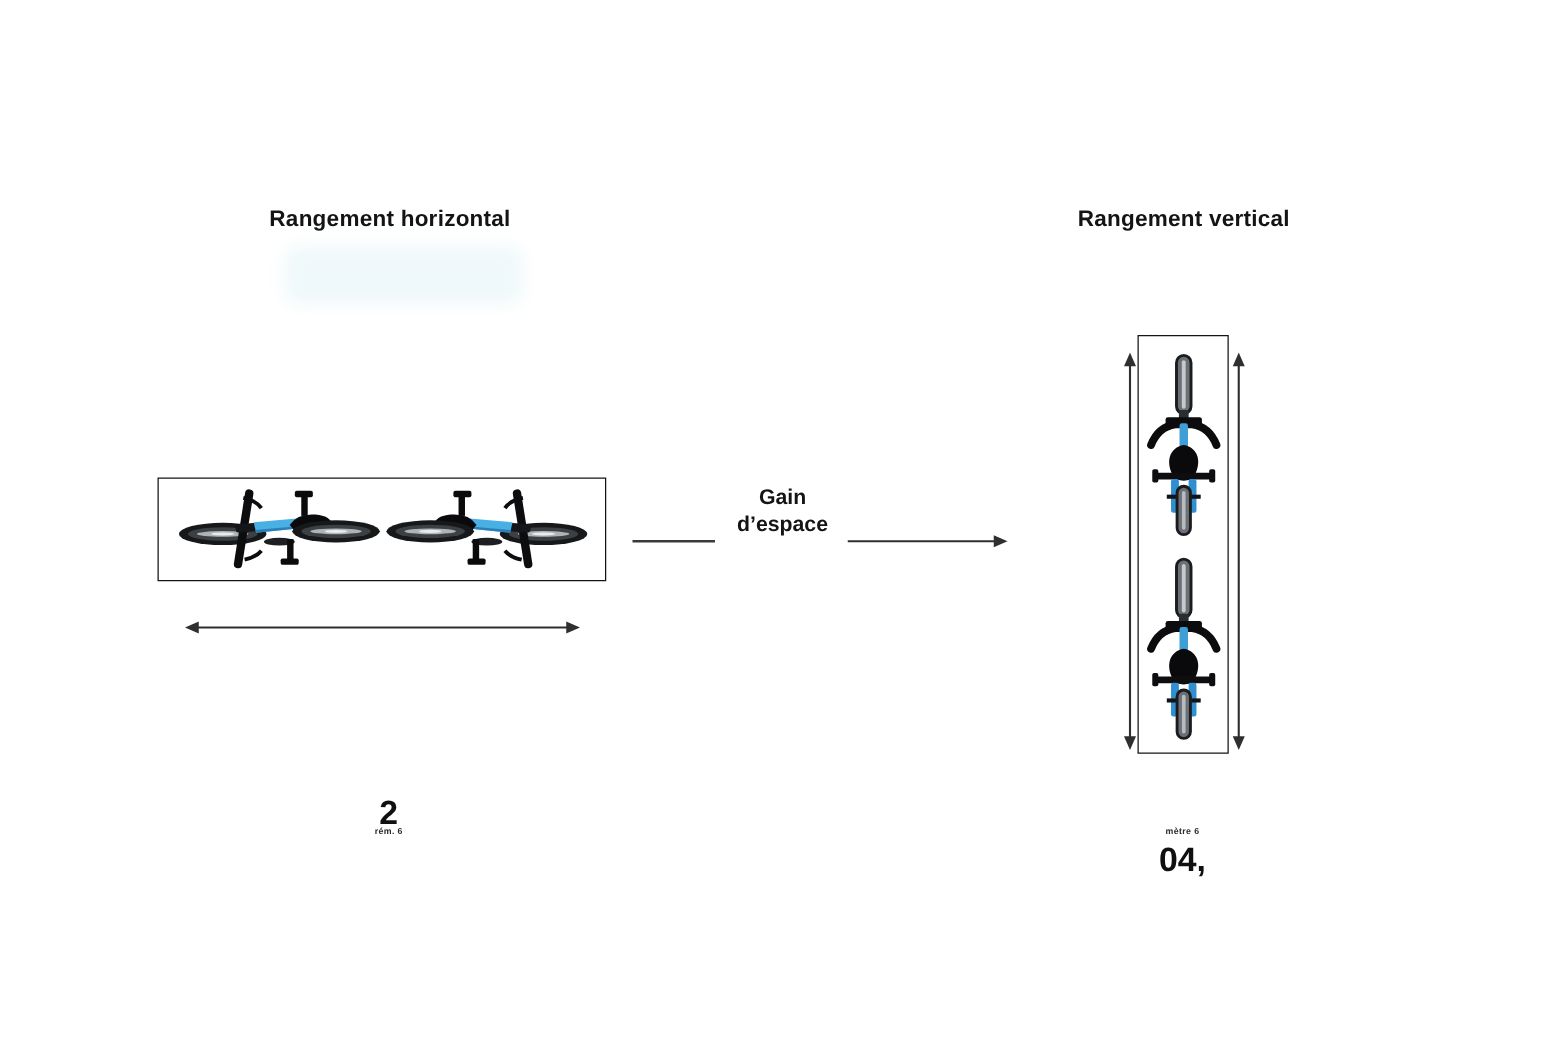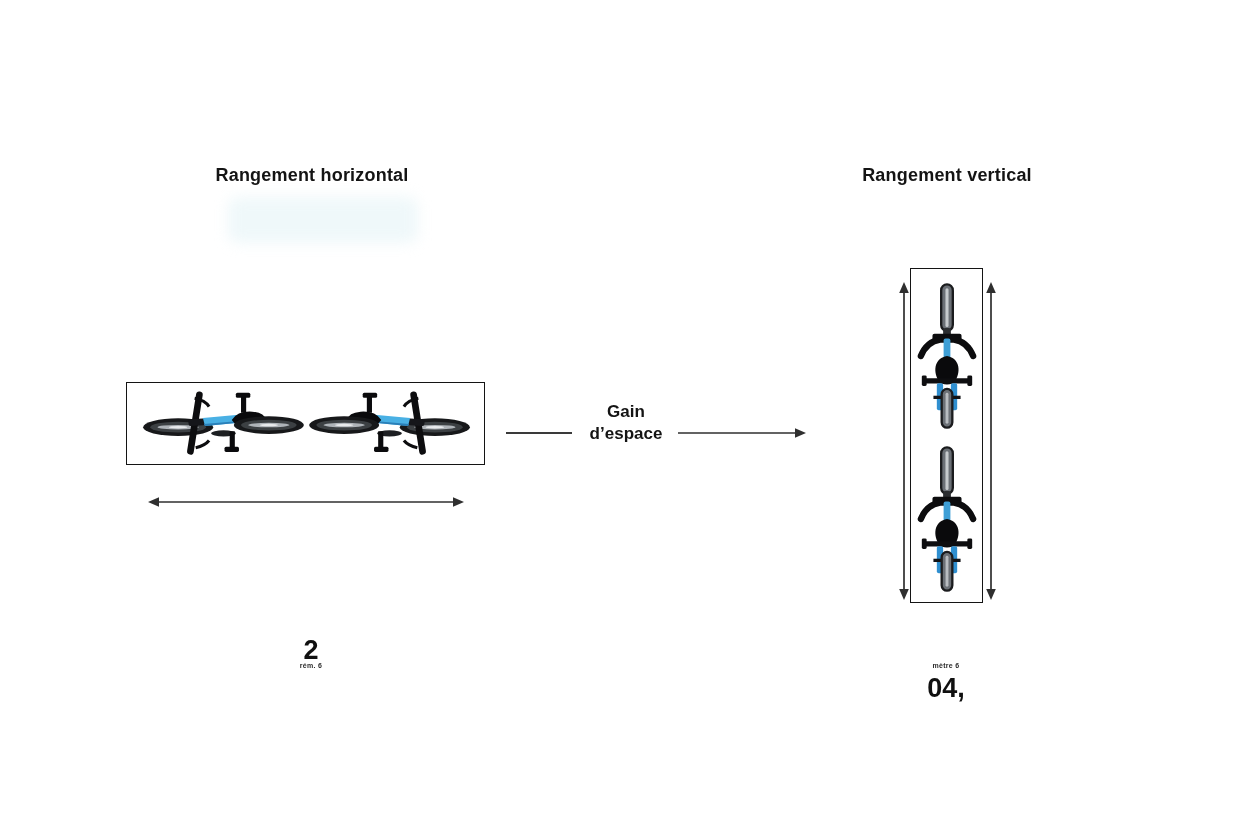--- a/index.html
+++ b/index.html
@@ -122,21 +122,21 @@
     <line x1="10" y1="9" x2="310" y2="9" stroke="#2f2f2f" stroke-width="1.7"></line>
     <polygon points="2,9 13,4.2 13,13.8" fill="#2f2f2f"></polygon>
     <polygon points="318,9 307,4.2 307,13.8" fill="#2f2f2f"></polygon>
   </svg>
 
   <div class="abs count-label" style="left:311px;top:637px;">2</div>
   <div class="abs count-sub" style="left:311px;top:662px;">rém. 6</div>
 
   <div class="abs plain-line" style="left:506px;top:432px;width:66px;"></div>
 
-  <div class="abs gain-label" style="left:626px;top:401px;">
+  <div class="abs gain-label" style="left:626px;top:387px;">
     <div>Gain</div>
     <div>d’espace</div>
   </div>
 
   <svg class="abs" style="left:678px;top:424px;" width="130" height="18" viewBox="0 0 130 18">
     <line x1="0" y1="9" x2="120" y2="9" stroke="#2f2f2f" stroke-width="1.7"></line>
     <polygon points="128,9 117,4.2 117,13.8" fill="#2f2f2f"></polygon>
   </svg>
 
   <div class="abs storage-box" style="left:910px;top:268px;width:73px;height:335px;">

